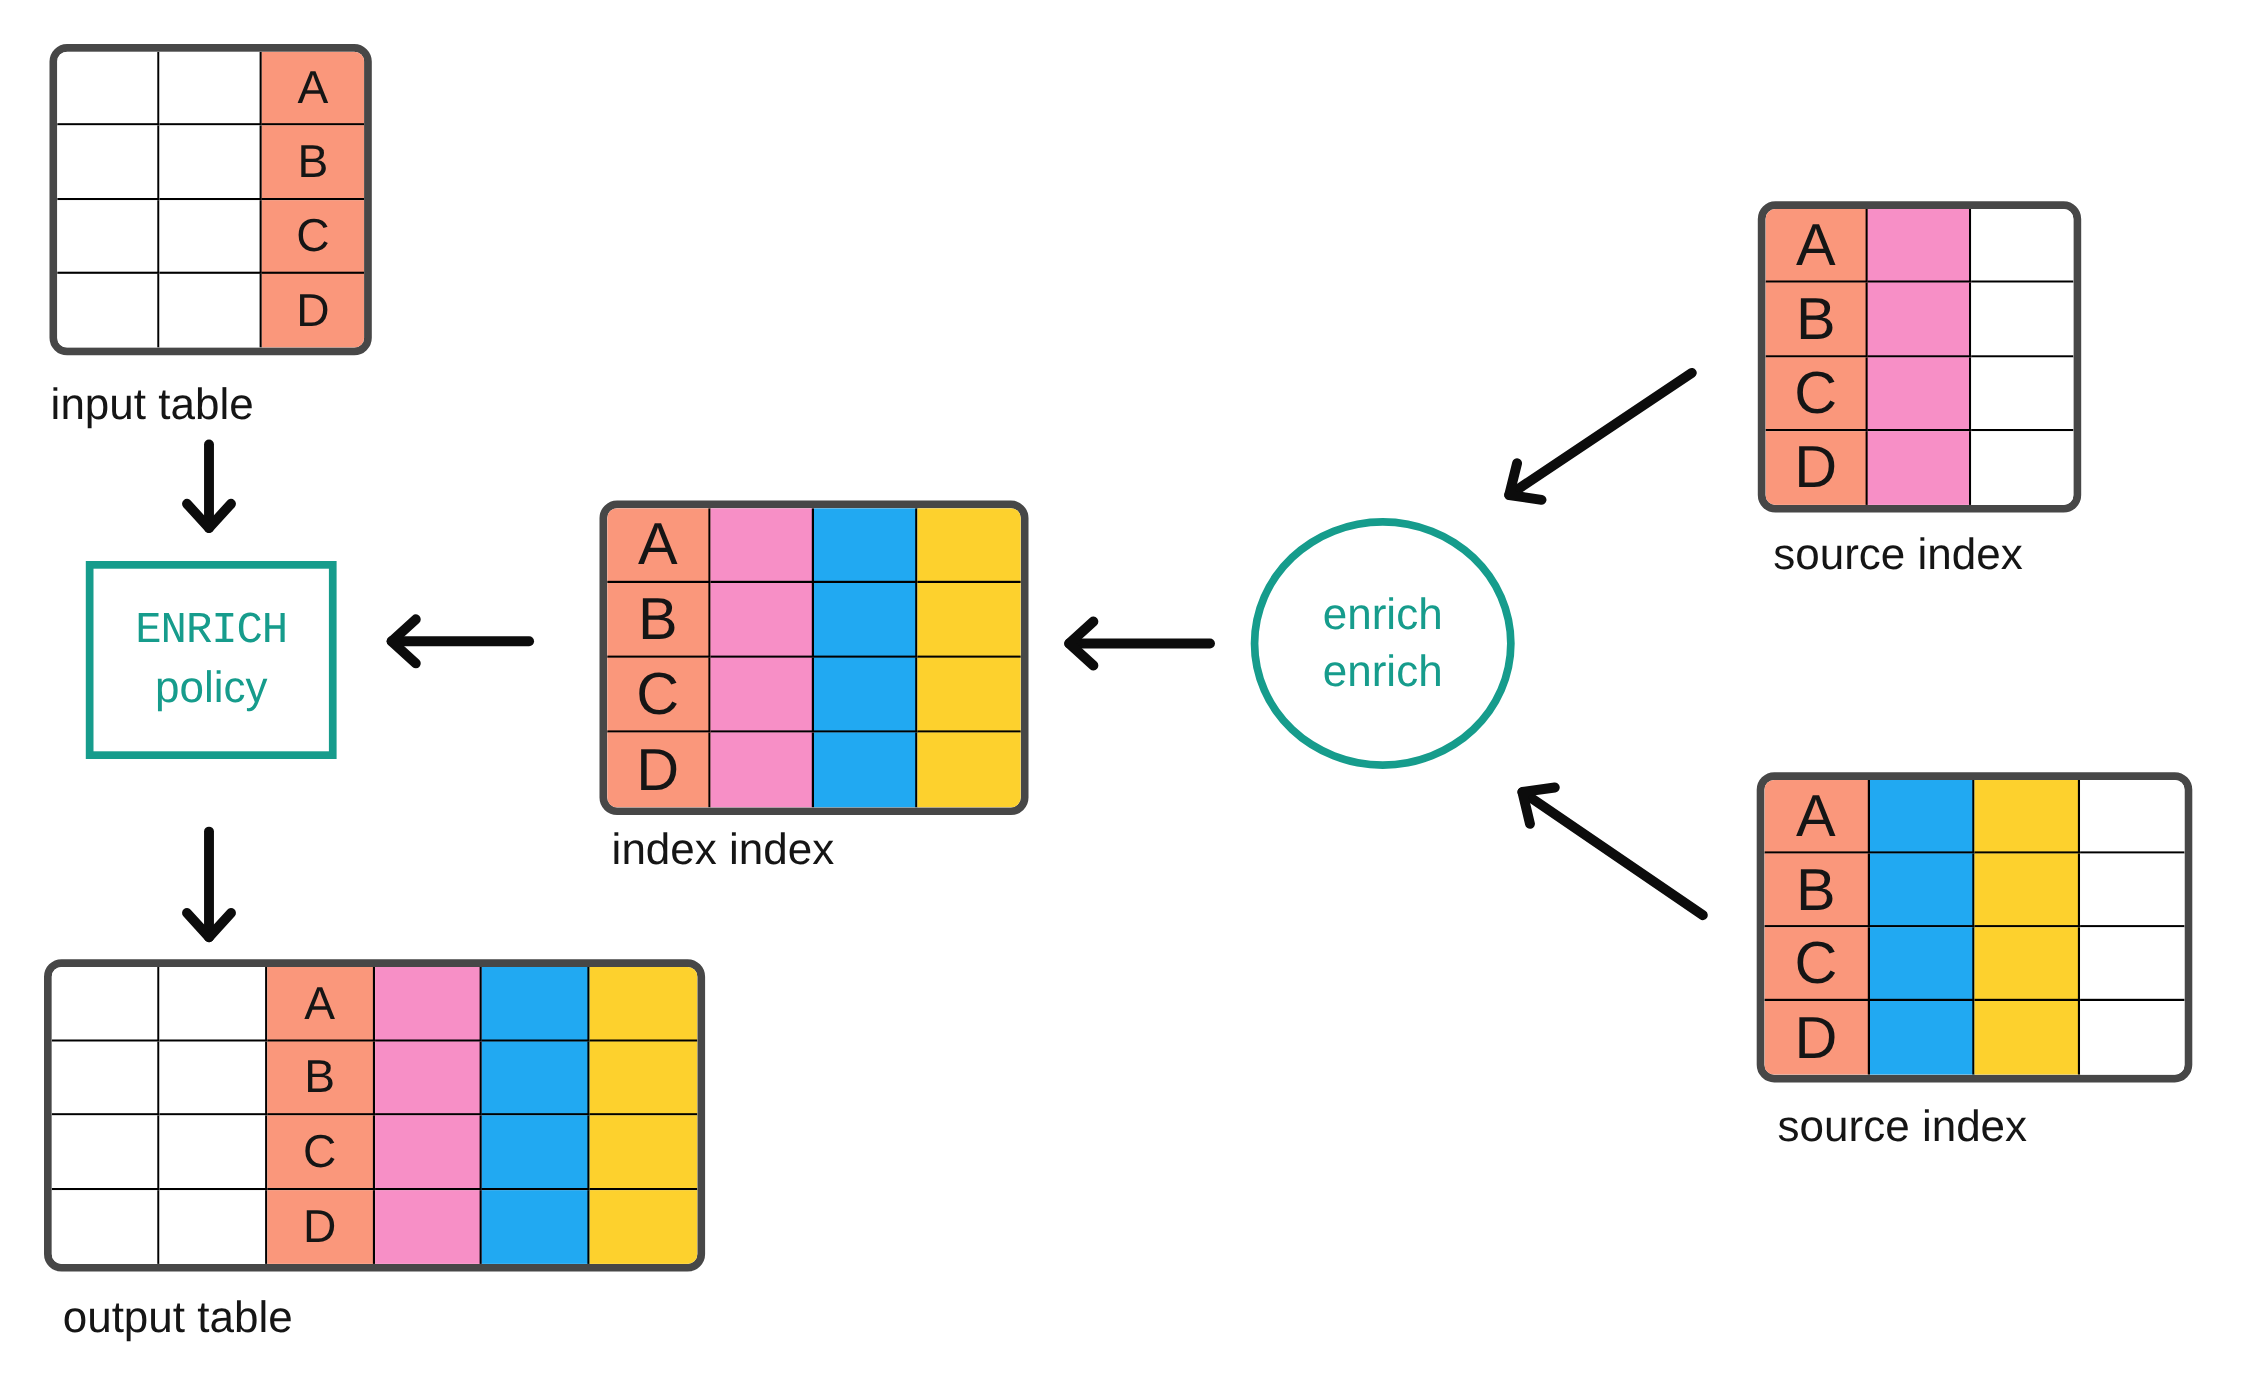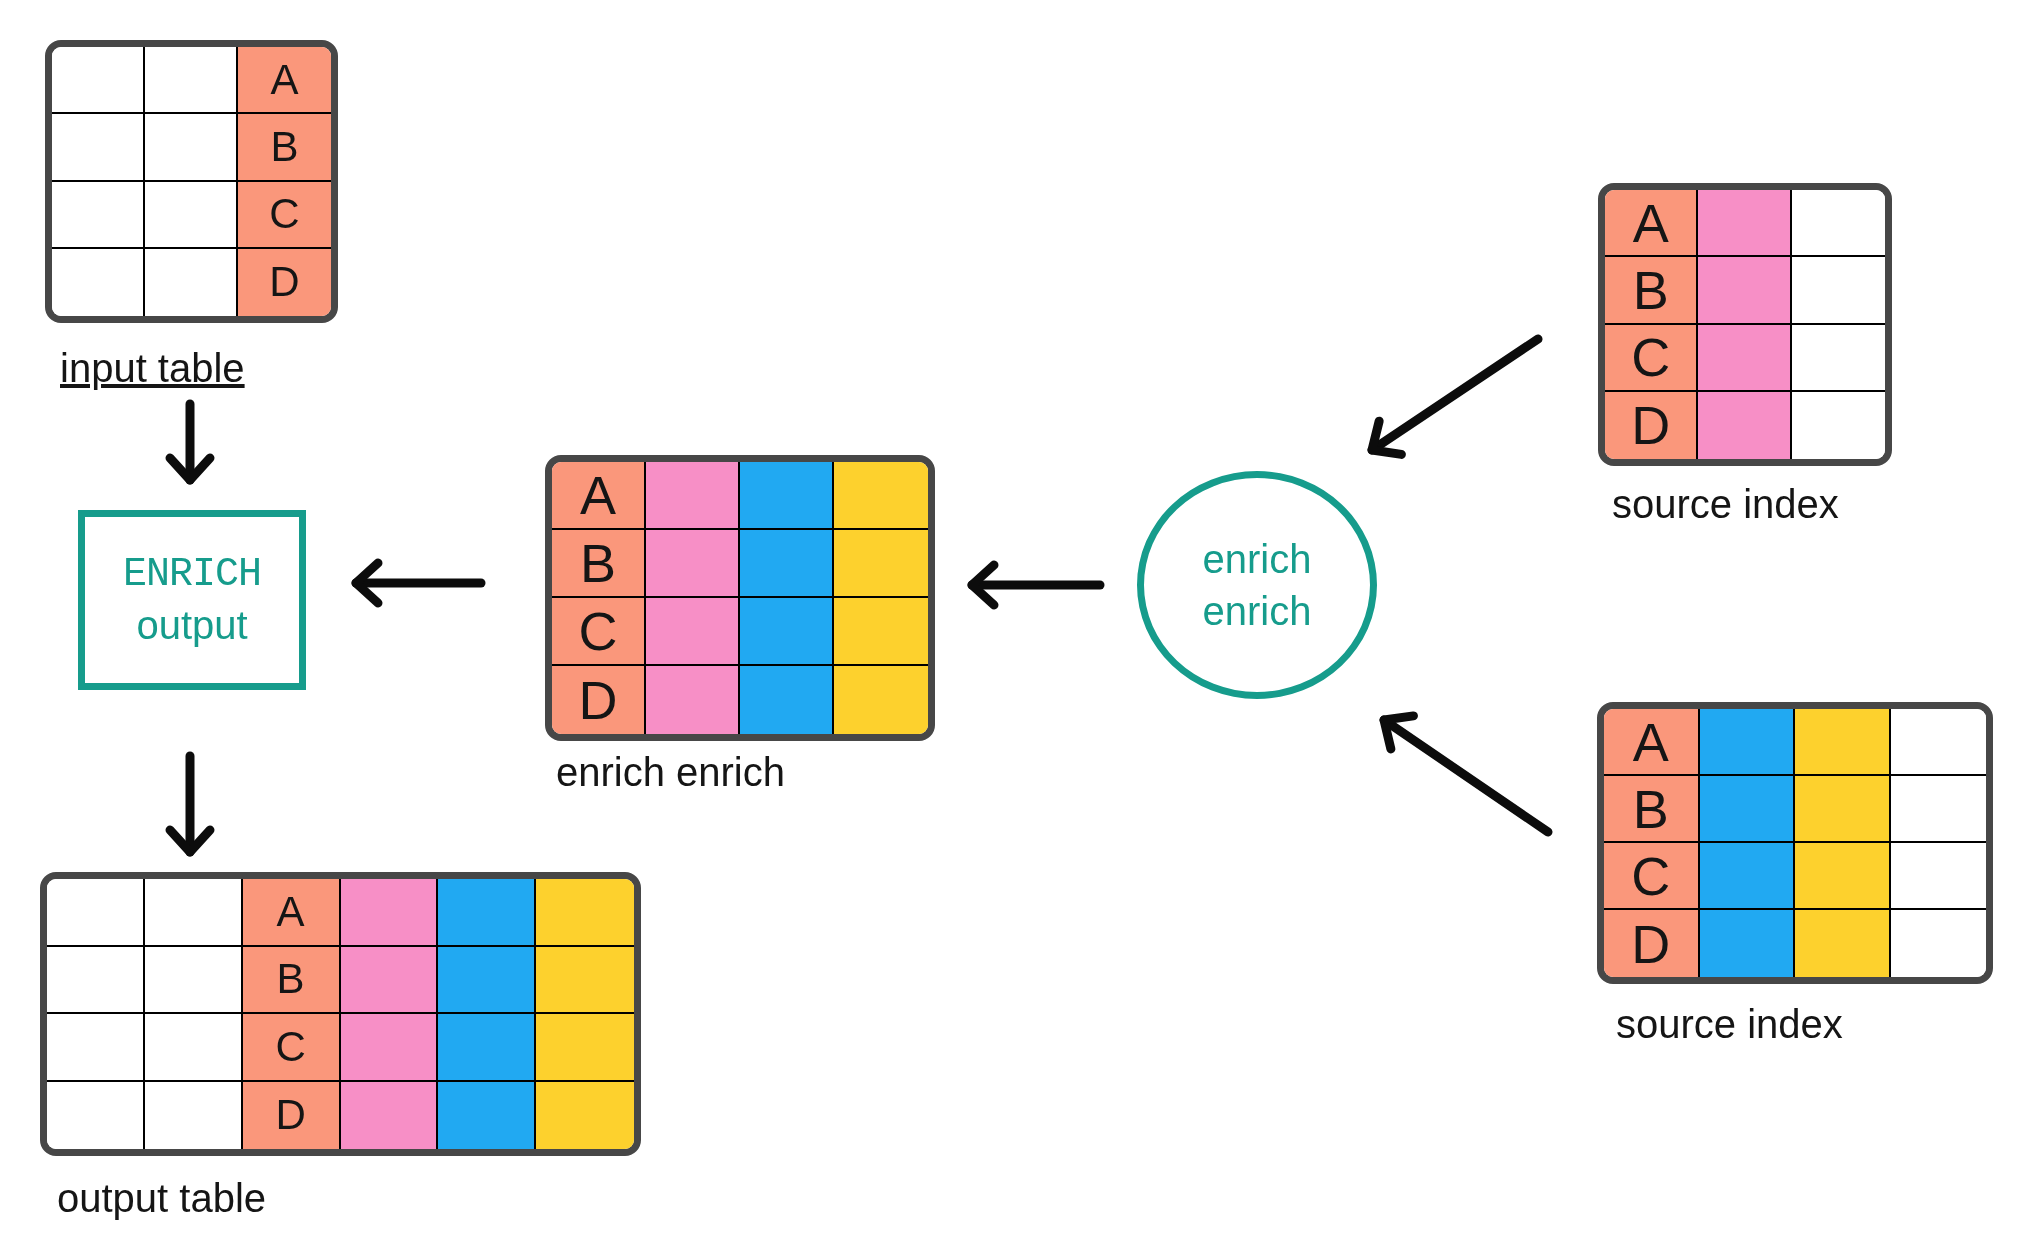--- a/index.html
+++ b/index.html
@@ -24,21 +24,21 @@
   #input-table   {left:45px;  top:40px;  width:293px;height:283px;}
   #enrich-index-table{left:545px; top:455px; width:390px;height:286px;}
   #output-table  {left:40px;  top:872px; width:601px;height:284px;}
   #source-top-table{left:1598px;top:183px; width:294px;height:283px;}
   #source-bottom-table{left:1597px;top:702px;width:396px;height:282px;}
   
   .lbl{
     position:absolute;font-size:40px;line-height:1.2;color:var(--ink);
     white-space:nowrap;
   }
-  #input-table-label {left:60px;  top:344px;text-decoration:underline;}
+  #input-table-label {left:46px;  top:344px;}
   #enrich-index-label{left:556px; top:748px;}
   #output-table-label{left:57px;  top:1174px;}
   #source-top-label  {left:1612px;top:480px;}
   #source-bottom-label{left:1616px;top:1000px;}
   
   #enrich-command-box{
     position:absolute;left:78px;top:510px;width:228px;height:180px;
     box-sizing:border-box;border:7px solid var(--teal);background:#fff;
     display:flex;flex-direction:column;align-items:center;justify-content:center;
     gap:10px;color:var(--teal);
@@ -75,21 +75,21 @@
       <div class="cell" style="background: rgb(255, 255, 255);"></div>
       <div class="cell last-col" style="background: rgb(250, 151, 123);">C</div>
       <div class="cell last-row" style="background: rgb(255, 255, 255);"></div>
       <div class="cell last-row" style="background: rgb(255, 255, 255);"></div>
       <div class="cell last-col last-row" style="background: rgb(250, 151, 123);">D</div>
     </div>
   <div id="input-table-label" class="lbl">input table</div>
 
   <div id="enrich-command-box">
     <span class="kw">ENRICH</span>
-    <span class="word">output</span>
+    <span class="word">policy</span>
   </div>
 
   <div id="output-table" class="tbl small-letters" style="grid-template-columns: repeat(6, 1fr); grid-template-rows: repeat(4, 1fr);">
       <div class="cell" style="background: rgb(255, 255, 255);"></div>
       <div class="cell" style="background: rgb(255, 255, 255);"></div>
       <div class="cell" style="background: rgb(250, 151, 123);">A</div>
       <div class="cell" style="background: rgb(247, 143, 198);"></div>
       <div class="cell" style="background: rgb(33, 169, 242);"></div>
       <div class="cell last-col" style="background: rgb(253, 209, 45);"></div>
       <div class="cell" style="background: rgb(255, 255, 255);"></div>
@@ -124,21 +124,21 @@
       <div class="cell last-col" style="background: rgb(253, 209, 45);"></div>
       <div class="cell" style="background: rgb(250, 151, 123);">C</div>
       <div class="cell" style="background: rgb(247, 143, 198);"></div>
       <div class="cell" style="background: rgb(33, 169, 242);"></div>
       <div class="cell last-col" style="background: rgb(253, 209, 45);"></div>
       <div class="cell last-row" style="background: rgb(250, 151, 123);">D</div>
       <div class="cell last-row" style="background: rgb(247, 143, 198);"></div>
       <div class="cell last-row" style="background: rgb(33, 169, 242);"></div>
       <div class="cell last-col last-row" style="background: rgb(253, 209, 45);"></div>
     </div>
-  <div id="enrich-index-label" class="lbl">enrich enrich</div>
+  <div id="enrich-index-label" class="lbl">index index</div>
 
   <div id="enrich-policy-circle">
     <span>enrich</span>
     <span>enrich</span>
   </div>
 
   <div id="source-top-table" class="tbl" style="grid-template-columns: repeat(3, 1fr); grid-template-rows: repeat(4, 1fr);">
       <div class="cell" style="background: rgb(250, 151, 123);">A</div>
       <div class="cell" style="background: rgb(247, 143, 198);"></div>
       <div class="cell last-col" style="background: rgb(255, 255, 255);"></div>

